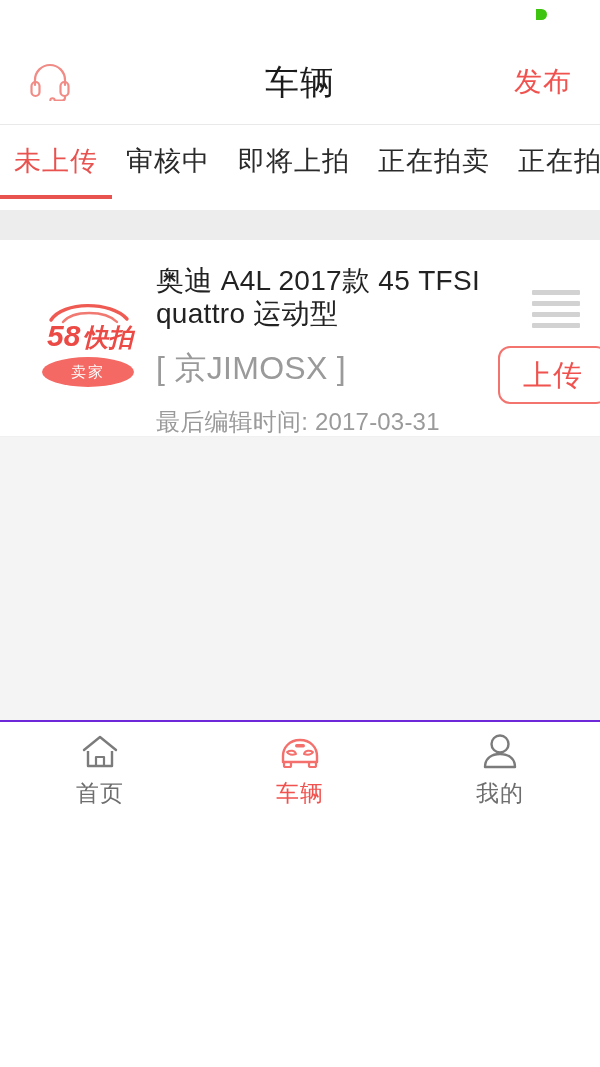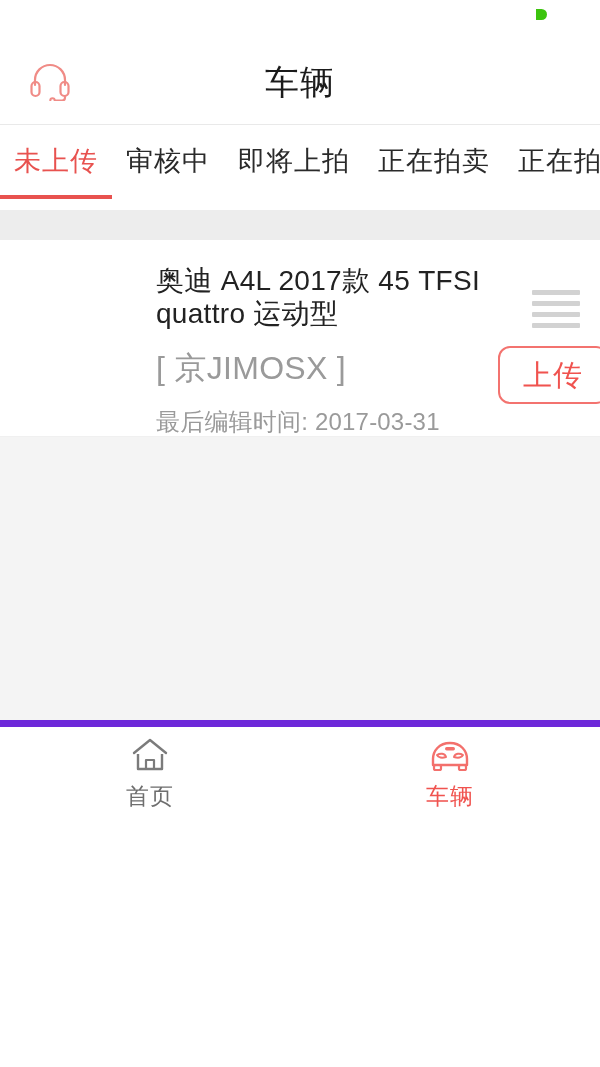--- a/index.html
+++ b/index.html
@@ -219,21 +219,21 @@
     background: #f4f4f4;
   }
 
   
   .bottom-nav {
     position: absolute;
     bottom: 0; left: 0;
     width: 600px;
     height: 94px;
     background: #ffffff;
-    border-top: 7px solid #6d28d9;
+    border-top: 2px solid #6d28d9;
     box-sizing: border-box;
     display: flex;
   }
   .nav-item {
     flex: 1;
     display: flex;
     flex-direction: column;
     align-items: center;
     justify-content: center;
     cursor: pointer;
@@ -290,29 +290,41 @@
         <svg width="44" height="40" viewBox="0 0 44 40" fill="none">
           <path d="M7 24 V19 a15 15 0 0 1 30 0 V24" stroke="#f08b86" stroke-width="2.2" fill="none" stroke-linecap="round"></path>
           <rect x="3.5" y="21" width="8" height="14" rx="4" stroke="#f08b86" stroke-width="2.2" fill="none"></rect>
           <rect x="32.5" y="21" width="8" height="14" rx="4" stroke="#f08b86" stroke-width="2.2" fill="none"></rect>
           <path d="M37 35 v1.5 a3 3 0 0 1 -3 3 h-7" stroke="#f08b86" stroke-width="2.2" fill="none" stroke-linecap="round"></path>
           <circle cx="24.5" cy="39.5" r="2.2" stroke="#f08b86" stroke-width="2" fill="none"></circle>
         </svg>
       </span>
     </div>
     <div class="header-title">车辆</div>
+    <div class="header-action">发布</div>
   </div>
 
   <div class="tabbar">
     <div class="tabbar-scroll" id="tabs-host"><div class="tab active"><span>未上传</span><span class="underline"></span></div><div class="tab"><span>审核中</span></div><div class="tab"><span>即将上拍</span></div><div class="tab"><span>正在拍卖</span></div><div class="tab"><span>正在拍卖</span></div></div>
   </div>
 
   <div class="gray-gap"></div>
 
   <div class="card">
+    <div class="card-thumb">
+      <div class="logo-wrap">
+        <svg width="110" height="75" viewBox="0 0 110 75">
+          <path d="M18 34 C30 15, 78 15, 94 33" stroke="#ef5a52" stroke-width="3.4" fill="none" stroke-linecap="round"></path>
+          <path d="M30 36 C40 24, 72 24, 84 36" stroke="#f07a72" stroke-width="2.4" fill="none" stroke-linecap="round"></path>
+          <text x="14" y="60" font-family="Liberation Sans, sans-serif" font-size="30" font-weight="bold" font-style="italic" fill="#ec4a45">58</text>
+          <text x="50" y="60" font-family="Liberation Sans, sans-serif" font-size="25" font-weight="bold" font-style="italic" fill="#ec4a45">快拍</text>
+        </svg>
+        <div class="logo-badge">卖家</div>
+      </div>
+    </div>
 
     <div class="card-body">
       <div class="card-title">奥迪 A4L 2017款 45 TFSI quattro 运动型</div>
       <div class="card-plate">[ 京JIMOSX ]</div>
       <div class="card-time">最后编辑时间: 2017-03-31 15:14:06</div>
     </div>
 
     <div class="card-menu">
       <i></i>
       <i></i>
@@ -346,15 +358,24 @@
           <path d="M9 18 C12 16, 17 16, 18 20 C15 21, 11 21, 9 18 Z" stroke="#f3706c" stroke-width="2" stroke-linejoin="round"></path>
           <path d="M35 18 C32 16, 27 16, 26 20 C29 21, 33 21, 35 18 Z" stroke="#f3706c" stroke-width="2" stroke-linejoin="round"></path>
           <rect x="6" y="28" width="7" height="5" rx="1.5" stroke="#f3706c" stroke-width="2.2"></rect>
           <rect x="31" y="28" width="7" height="5" rx="1.5" stroke="#f3706c" stroke-width="2.2"></rect>
         </svg>
       </div>
       <div class="nav-label">车辆</div>
     </div>
 
 
+    <div class="nav-item">
+      <div class="nav-icon">
+        <svg width="36" height="38" viewBox="0 0 36 38" fill="none">
+          <circle cx="18" cy="11" r="8.5" stroke="#7b7b7b" stroke-width="2.4"></circle>
+          <path d="M3 34 C3 25, 10 21, 18 21 C26 21, 33 25, 33 34 Z" stroke="#7b7b7b" stroke-width="2.4" stroke-linejoin="round"></path>
+        </svg>
+      </div>
+      <div class="nav-label">我的</div>
+    </div>
 
   </div>
 </div>
 
 </body></html>

